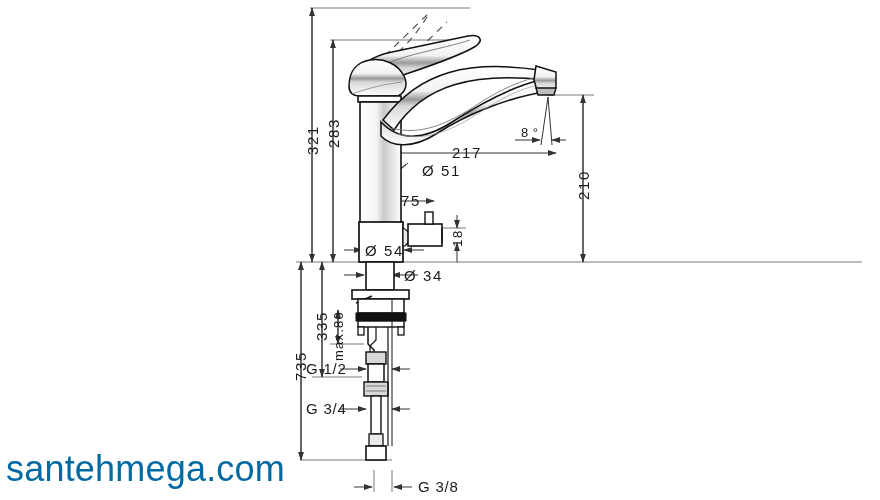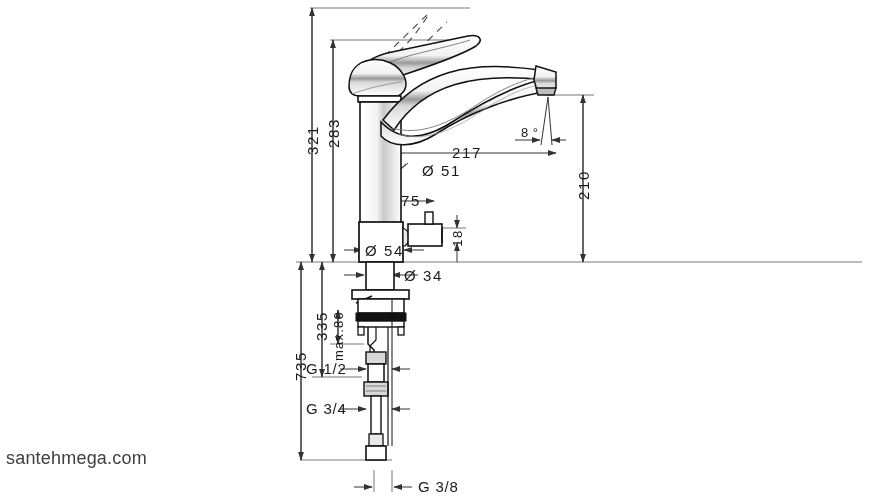--- a/index.html
+++ b/index.html
@@ -1,20 +1,20 @@
 <!DOCTYPE html>
 <html><head>
 <meta charset="utf-8">
 <style>
   html,body{margin:0;padding:0;background:#ffffff;}
   body{width:880px;height:500px;overflow:hidden;
        font-family:"Liberation Sans",sans-serif;}
   #stage{position:relative;width:880px;height:500px;background:#fff;}
   svg{display:block;}
-  .wm{position:absolute;left:6px;top:448px;font-size:18px;color:#404040;
+  .wm{position:absolute;left:6px;top:448px;font-size:36px;color:#0369a1;
       letter-spacing:.2px;font-family:"Liberation Sans",sans-serif;
       white-space:nowrap;user-select:none;}
 </style>
 </head>
 <body>
 
 <div id="stage">
 
 <svg width="880" height="500" viewBox="0 0 880 500">
 

